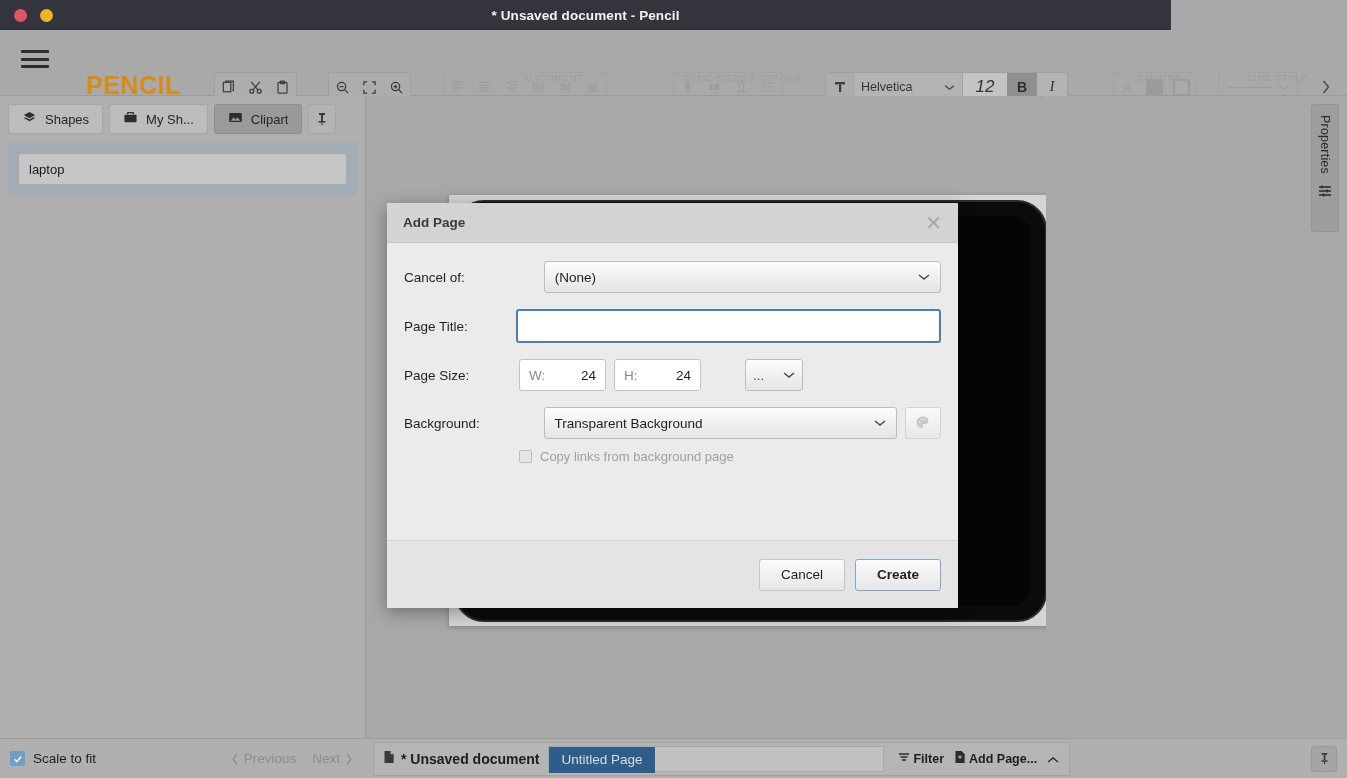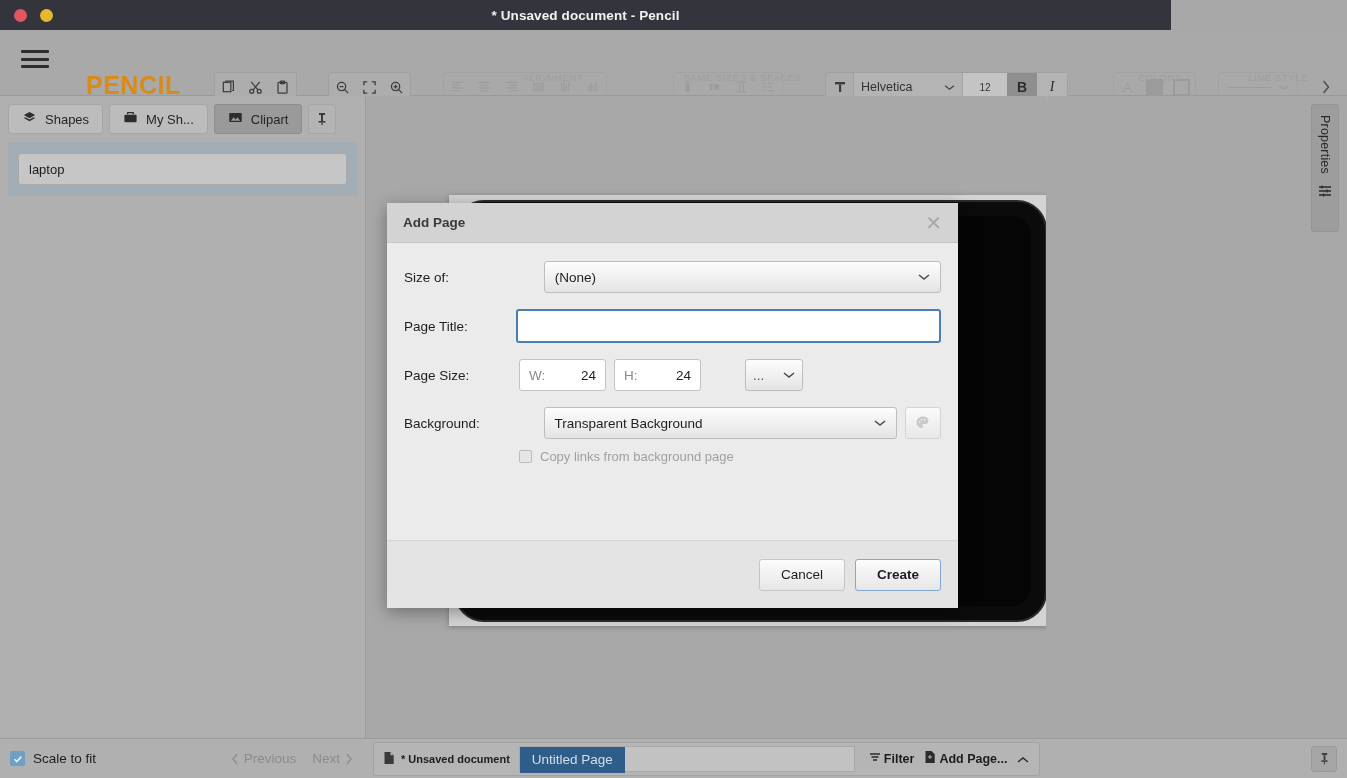--- a/index.html
+++ b/index.html
@@ -63,21 +63,21 @@
   .tbtn svg { display: block; }
 
   .select-font {
     display: flex; align-items: center; justify-content: space-between;
     width: 110px; height: 28px; padding: 0 7px;
     background: #b4b4b4; border-left: 1px solid #a3a3a3; border-right: 1px solid #a3a3a3;
     font-size: 12.5px; color: #333; cursor: pointer;
   }
   .font-size-box {
     width: 44px; height: 28px; display: flex; align-items: center; justify-content: center;
-    background: #c4c4c4; font-size: 10px; color: #333; cursor: text;
+    background: #c4c4c4; font-size: 17px; color: #333; cursor: text; font-style: italic;
   }
   .bold-btn, .italic-btn {
     width: 30px; height: 28px; display: flex; align-items: center; justify-content: center;
     font-size: 14px; cursor: pointer; color: #2c2c2c;
   }
   .bold-btn { background: #8f8f8f; font-weight: bold; }
   .italic-btn { background: #b4b4b4; font-style: italic; font-family: "Liberation Serif", serif; }
   .swatch-fill { width: 17px; height: 17px; background: #9b9b9b; }
   .swatch-stroke { width: 17px; height: 17px; border: 2.5px solid #9b9b9b; background: transparent; }
   .line-style-sel {
@@ -171,21 +171,21 @@
   .chk svg { display: block; }
   .scale-label { font-size: 13.5px; color: #1d1d1d; }
   .nav-btns { margin-left: auto; display: flex; align-items: center; gap: 16px; padding-right: 14px; }
   .nav-btn { display: flex; align-items: center; gap: 5px; color: #8c8c8c; font-size: 13.5px; cursor: pointer; }
 
   .pagebar {
     display: flex; align-items: center; height: 34px;
     background: #b5b5b5; border: 1px solid #a2a2a2; border-radius: 2px;
     margin-left: 6px;
   }
-  .doc-chip { display: flex; align-items: center; gap: 6px; padding: 0 9px; font-size: 11px; font-weight: bold; color: #1d1d1d; cursor: pointer; }
+  .doc-chip { display: flex; align-items: center; gap: 6px; padding: 0 9px; font-size: 14px; font-weight: bold; color: #1d1d1d; cursor: pointer; }
   .page-tabs {
     display: flex; align-items: flex-start; width: 336px; height: 26px;
     background: #c2c2c2; border: 1px solid #a8a8a8; margin-right: 4px;
   }
   .page-tab {
     height: 26px; padding: 0 12px; display: flex; align-items: center;
     background: #2f5d8a; color: #d6dde4; font-size: 13.5px; cursor: pointer;
   }
   .pagebar-actions { display: flex; align-items: center; gap: 10px; padding: 0 10px; }
   .pb-action { display: flex; align-items: center; gap: 3px; font-size: 12.5px; font-weight: bold; color: #1d1d1d; cursor: pointer; }
@@ -501,21 +501,21 @@
 
 <div class="modal">
   <div class="modal-header">
     <span class="modal-title">Add Page</span>
     <span class="modal-close">✕</span>
   </div>
 
   <div class="modal-body">
 
     <div class="frow">
-      <div class="flabel">Size of:</div>
+      <div class="flabel">Cancel of:</div>
       <div class="sel wide">
         <span>(None)</span>
         <svg width="12" height="8" viewBox="0 0 12 8" fill="none" stroke="#4a4a4a" stroke-width="1.5">
             <path d="M1 2l5 4 5-4"></path>
           </svg>
       </div>
     </div>
 
     <div class="frow">
       <div class="flabel">Page Title:</div>

